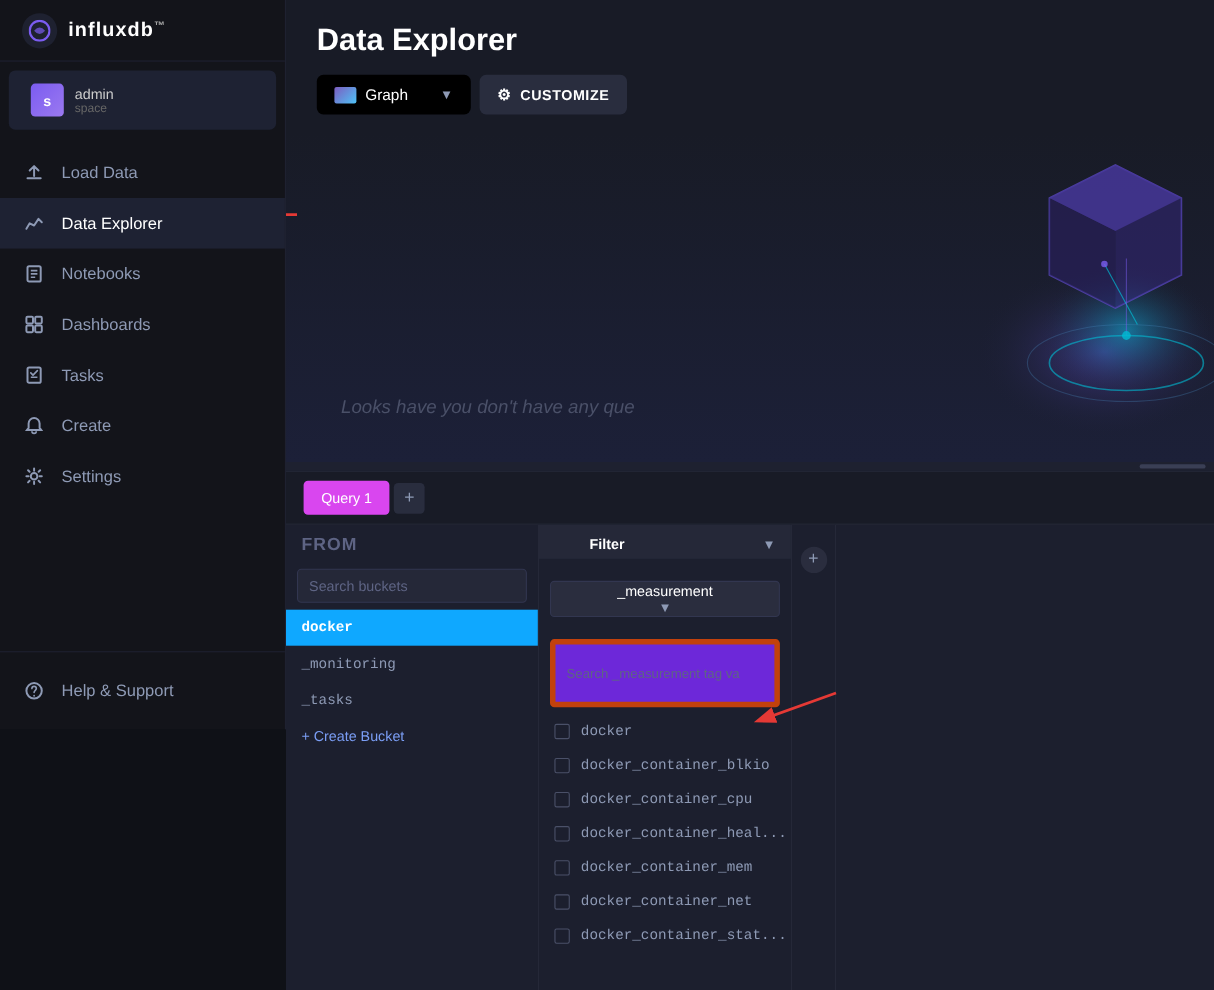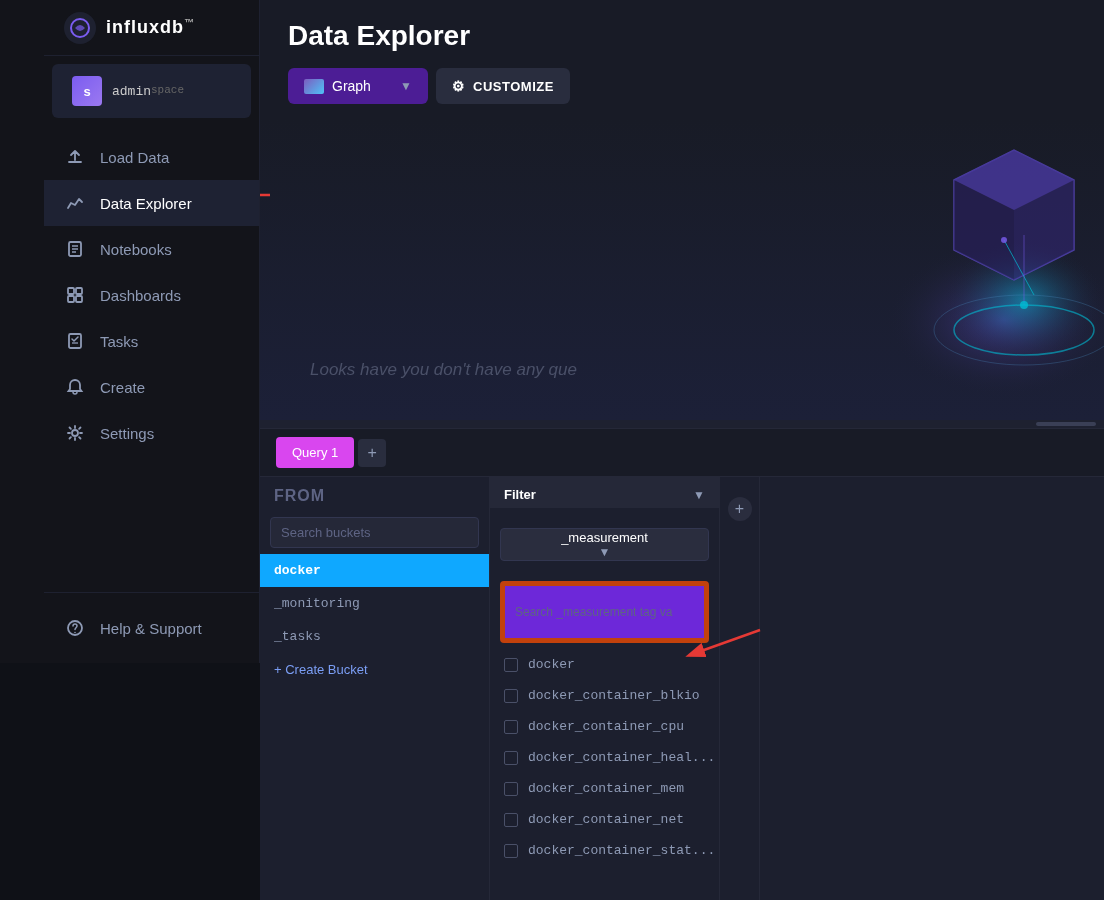--- a/index.html
+++ b/index.html
@@ -15,21 +15,20 @@
 
     
     .sidebar {
       width: 260px;
       min-width: 260px;
       background: #13141a;
       display: flex;
       flex-direction: column;
       height: 663px;
       border-right: 1px solid #1e2130;
-      padding-left: 44px;
     }
 
     .sidebar-logo {
       display: flex;
       align-items: center;
       padding: 16px 20px;
       height: 56px;
       border-bottom: 1px solid #1e2130;
     }
 
@@ -72,22 +71,21 @@
       align-items: center;
       justify-content: center;
       font-size: 13px;
       font-weight: bold;
       color: white;
       margin-right: 10px;
     }
 
     .user-info {
       display: flex;
-      flex-direction: row;
-      font-family: Liberation Mono, monospace;
+      flex-direction: column;
     }
 
     .user-name {
       font-size: 13px;
       color: #ccc;
       font-weight: 500;
     }
 
     .user-space {
       font-size: 11px;
@@ -159,21 +157,21 @@
     .toolbar {
       display: flex;
       gap: 8px;
       align-items: center;
     }
 
     .btn-graph {
       display: flex;
       align-items: center;
       gap: 8px;
-      background: #4c1d95;
+      background: #000000;
       border: none;
       color: #ffffff;
       padding: 10px 16px;
       border-radius: 6px;
       font-size: 14px;
       font-weight: 500;
       cursor: pointer;
       min-width: 140px;
       justify-content: space-between;
     }
@@ -380,20 +378,21 @@
       align-items: center;
       justify-content: space-between;
       padding: 10px 14px 6px;
       background: #252838;
     }
 
     .filter-label {
       font-size: 13px;
       color: #ffffff;
       font-weight: 600;
+      margin-left: 32px;
     }
 
     .filter-dropdown-icon {
       color: #8e9ab5;
       font-size: 12px;
     }
 
     .measurement-select {
       margin: 20px 10px;
       background: #2a2d3e;

